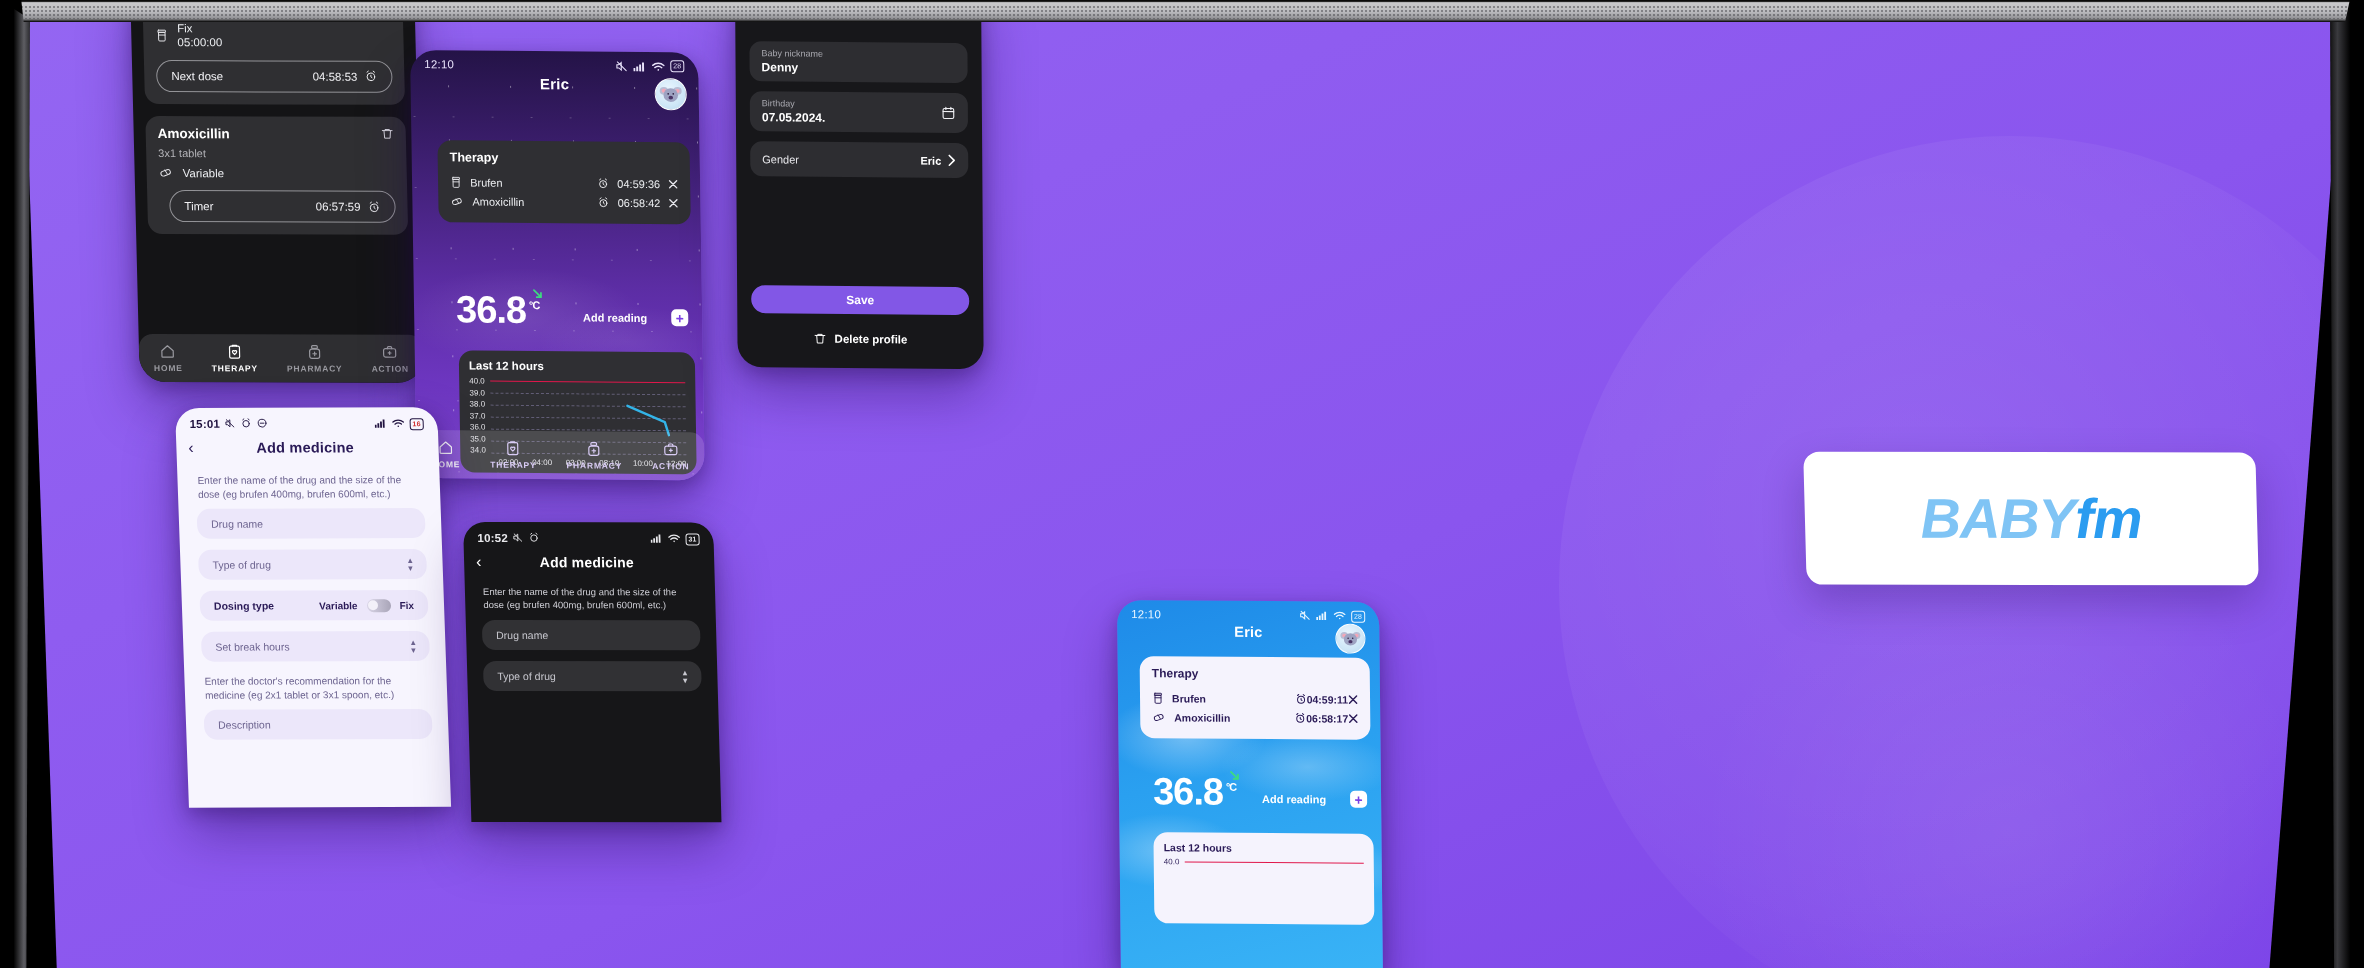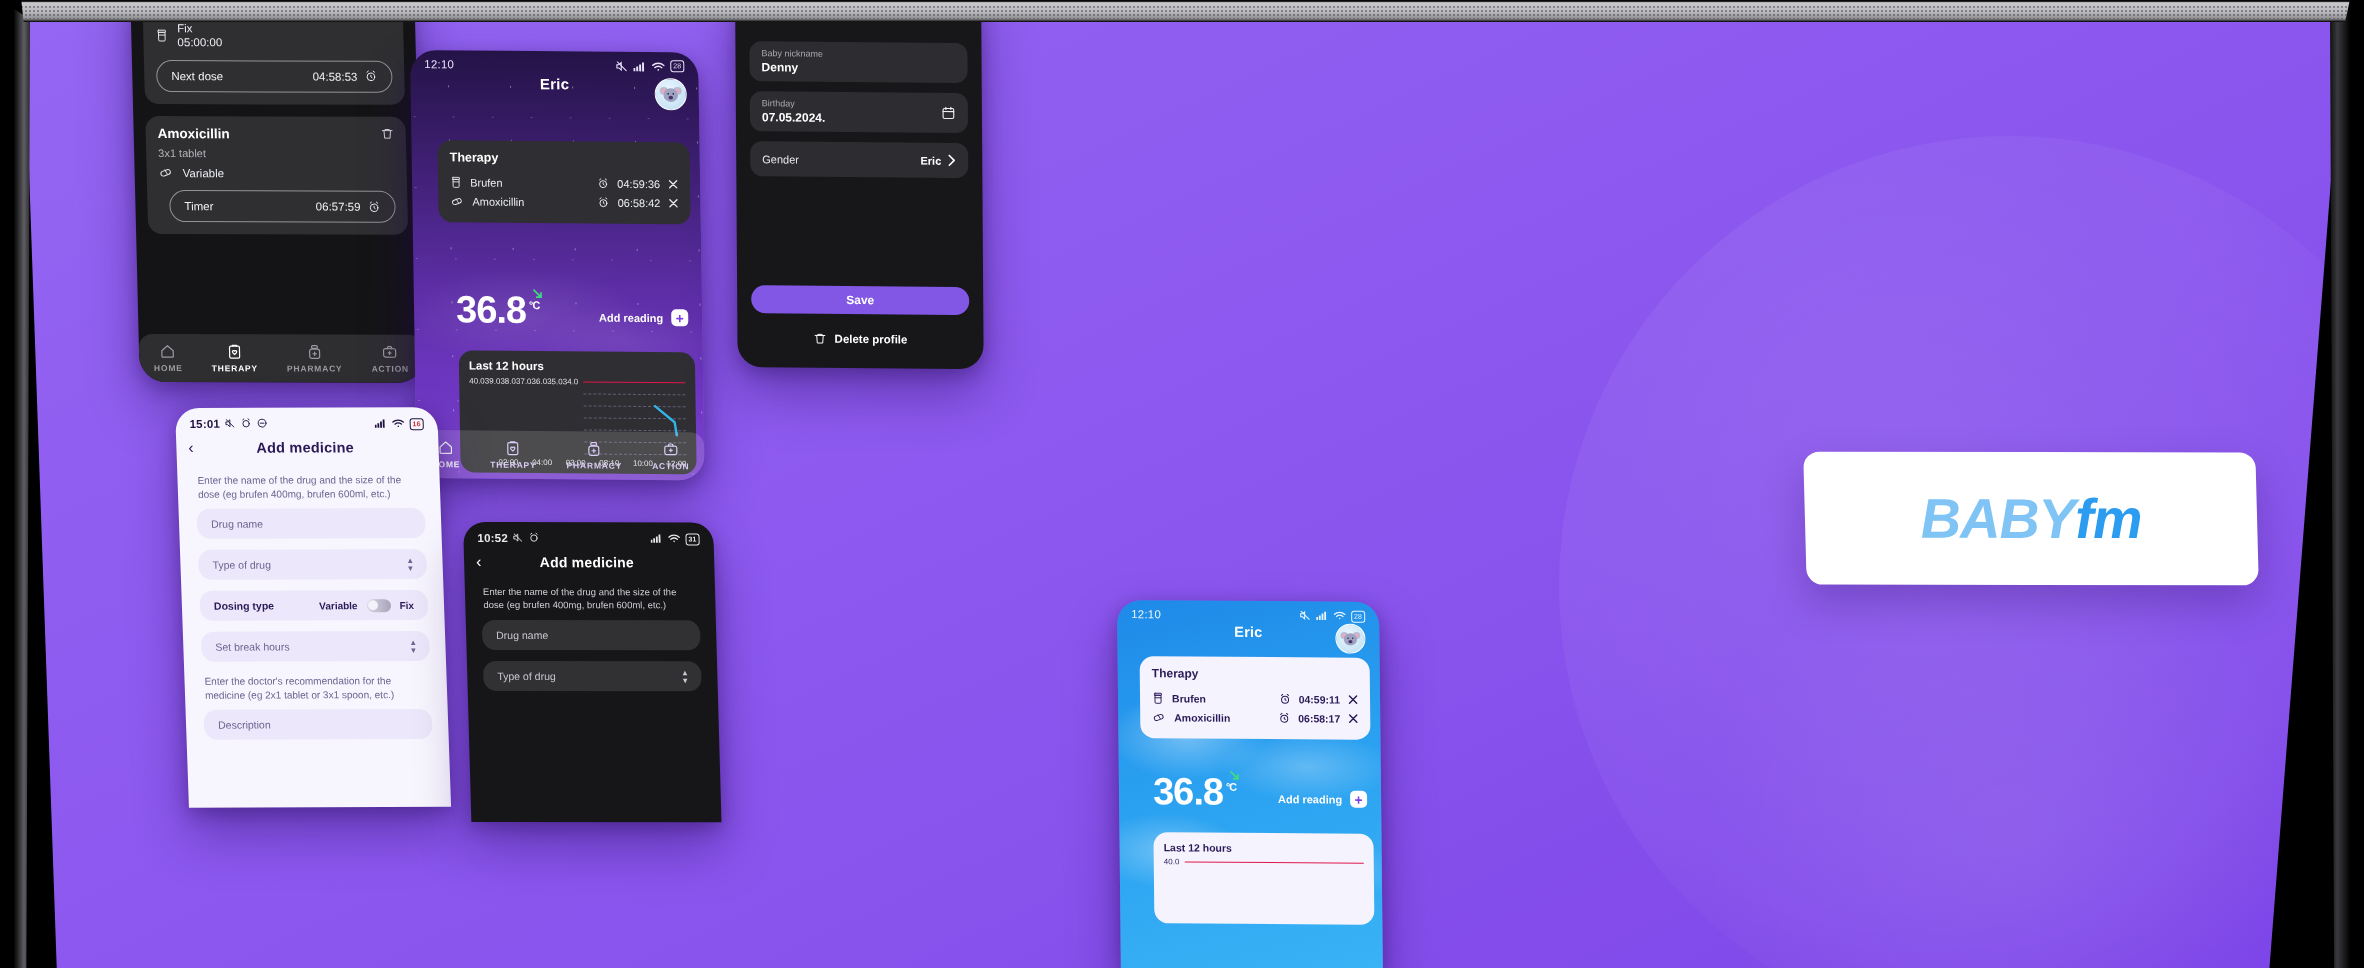--- a/index.html
+++ b/index.html
@@ -161,29 +161,29 @@
     position:absolute; left:26px; right:10px; top:90px;
     background:#2f2f33; border-radius:14px; padding:10px 12px 12px 12px;
   }
   .p2-card h4{ color:#fff; font-size:12.5px; font-weight:700; margin-bottom:8px; }
   .p2-med{ display:flex; align-items:center; justify-content:space-between; color:#eceef1; font-size:11px; padding:3px 0; }
   .p2-med .l{ display:flex; align-items:center; gap:8px; }
   .p2-med .r{ display:flex; align-items:center; gap:8px; }
   .temp-wrap{ position:absolute; left:42px; right:14px; top:240px; display:flex; align-items:flex-end; justify-content:space-between; }
   .temp-big{ color:#fff; font-size:38px; font-weight:700; letter-spacing:-1px; line-height:1; position:relative; }
   .temp-unit{ font-size:11px; font-weight:700; vertical-align:super; margin-left:3px; }
-  .add-reading{ display:flex; align-items:center; gap:8px; color:#fff; font-size:11px; font-weight:600; padding-bottom:4px;}
+  .add-reading{ display:flex; align-items:center; gap:24px; color:#fff; font-size:11px; font-weight:600; padding-bottom:4px;}
   .plus-badge{ width:17px; height:17px; border-radius:5px; background:#fff; color:#7b3fe4; display:flex; align-items:center; justify-content:center; font-size:14px; font-weight:700; line-height:1;}
   .chart-card{
     position:absolute; left:44px; right:8px; top:300px;
     background:#2f2f33; border-radius:14px; padding:9px 10px 6px 10px;
   }
   .chart-card h4{ color:#fff; font-size:11.5px; font-weight:700; margin-bottom:5px; }
   .plot{ position:relative; display:flex; }
-  .y-axis{ display:flex; justify-content:space-between; font-size:8px; color:#e6e6ea; padding-right:5px; }
+  .y-axis{ display:flex; flex-direction:column; justify-content:space-between; font-size:8px; color:#e6e6ea; padding-right:5px; }
   .plot-area{ position:relative; flex:1; }
   .gridline{ position:absolute; left:0; right:0; height:0; border-top:1px dashed rgba(160,150,200,.45); }
   .gridline.top{ border-top:1.5px solid #e0174b; }
   .x-axis{ display:flex; justify-content:space-between; font-size:8px; color:#e6e6ea; padding-left:28px; margin-top:3px; }
   #phone2 .navbar{ background:rgba(255,255,255,.14); height:48px; }
   #phone2 .nav-label{ color:#d9ccf5; }
   #phone2 .nav-item.active .nav-label{ color:#fff; }
 
   
   #phone3{
@@ -291,21 +291,21 @@
   }
   #phone6 .statusbar{ color:#eaf6ff; }
   #phone6 .screen-title{ color:#fff; font-size:14.5px; margin-top:1px; }
   .b-card{
     position:absolute; left:22px; right:10px; top:56px;
     background:#f5f3fd; border-radius:14px; padding:10px 12px 12px 12px;
   }
   .b-card h4{ color:#2a1a57; font-size:12px; font-weight:700; margin-bottom:8px; }
   .b-med{ display:flex; align-items:center; justify-content:space-between; color:#2a1a57; font-size:10.5px; padding:3px 0; font-weight:600;}
   .b-med .l{ display:flex; align-items:center; gap:8px; }
-  .b-med .r{ display:flex; align-items:center; gap:8px; }
+  .b-med .r{ display:flex; align-items:center; }
   .b-temp{ position:absolute; left:34px; right:14px; top:172px; display:flex; align-items:flex-end; justify-content:space-between; }
   .b-chart{
     position:absolute; left:34px; right:8px; top:232px;
     background:#f5f3fd; border-radius:14px; padding:9px 10px 6px 10px;
   }
   .b-chart h4{ color:#2a1a57; font-size:10.5px; font-weight:700; margin-bottom:4px; }
 
   
   #logo-card{
     position:absolute;

